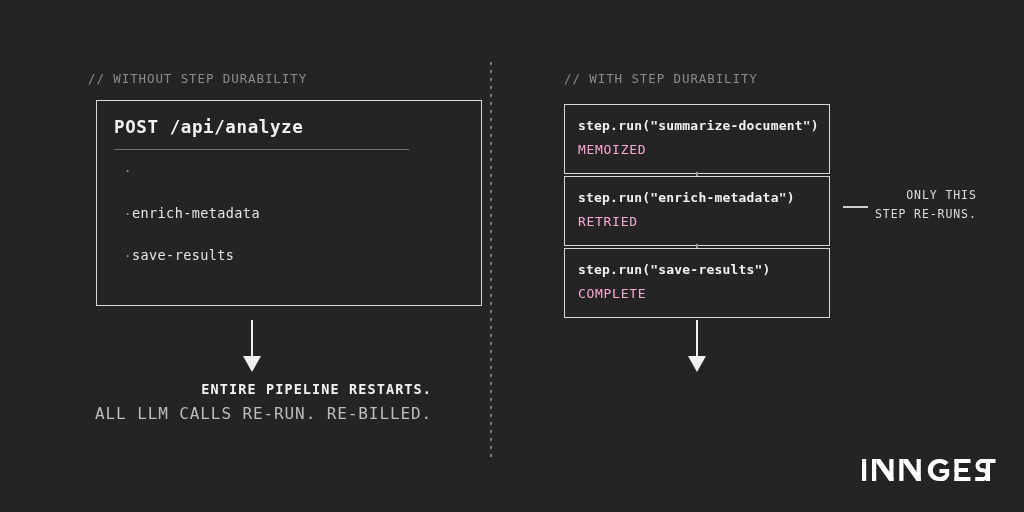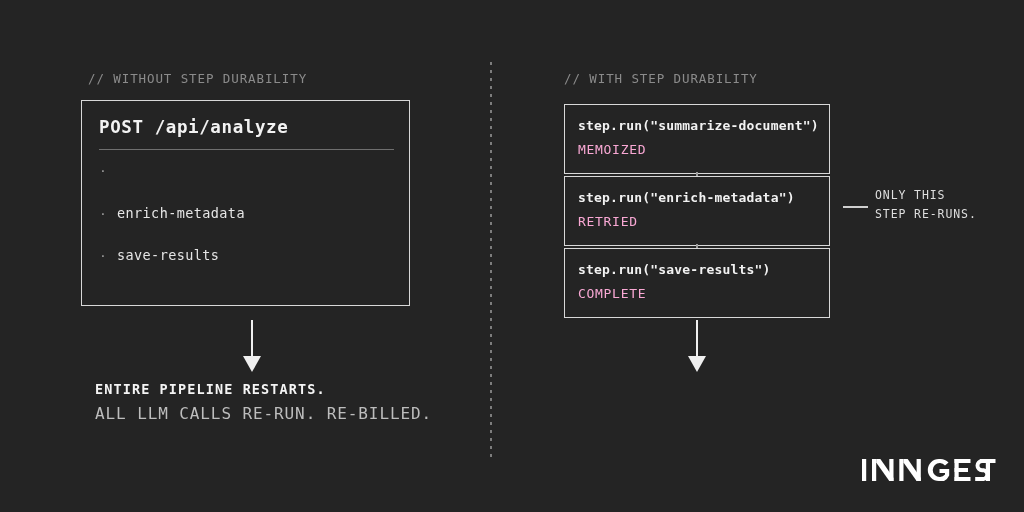--- a/index.html
+++ b/index.html
@@ -7,20 +7,21 @@
     padding: 0;
     background: #242424;
   }
   #stage {
     position: relative;
     width: 1024px;
     height: 512px;
     background: #242424;
     overflow: hidden;
     font-family: "DejaVu Sans Mono", "Liberation Mono", monospace;
+    text-align: right;
     -webkit-font-smoothing: antialiased;
   }
 
   
   .col-comment {
     position: absolute;
     font-size: 12.5px;
     letter-spacing: 0.9px;
     color: #8b8b8b;
     white-space: nowrap;
@@ -36,23 +37,23 @@
     width: 2px;
     height: 400px;
     background-image: linear-gradient(to bottom, #7d7d7d 0 3px, rgba(0,0,0,0) 3px 8px);
     background-size: 2px 8px;
     background-repeat: repeat-y;
   }
 
   
   #mono-box {
     position: absolute;
-    left: 81px;
+    left: 96px;
     top: 100px;
-    width: 329px;
+    width: 386px;
     height: 206px;
     border: 1.5px solid #d8d8d8;
     box-sizing: border-box;
   }
   #mono-title {
     position: absolute;
     left: 17px;
     top: 16px;
     font-size: 17.5px;
     font-weight: bold;

